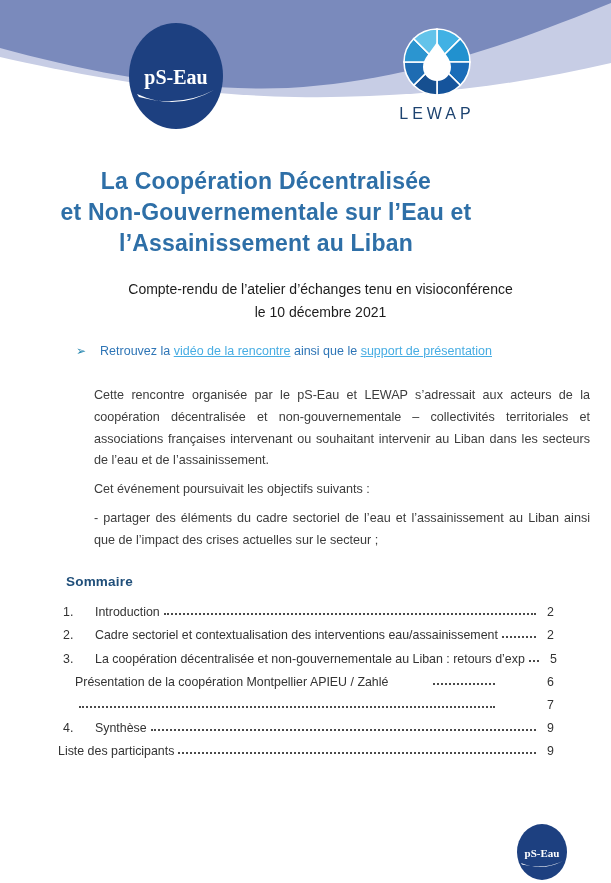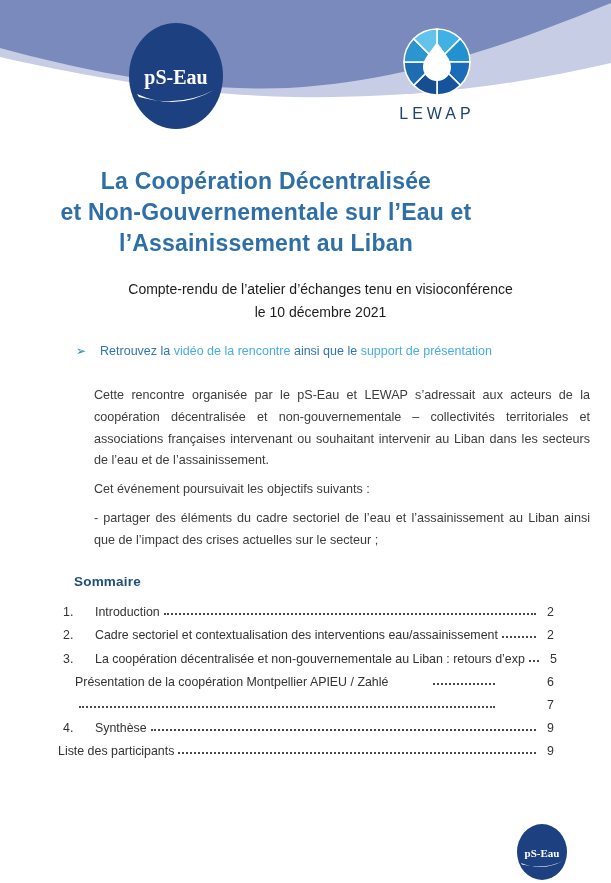--- a/index.html
+++ b/index.html
@@ -22,34 +22,34 @@
     position:absolute; top:278px; left:15px; width:611px;
     text-align:center; color:#1c1c1c;
     font-size:14px; line-height:23px;
   }
   .link-line {
     position:absolute; top:344px; left:76px; width:480px;
     font-size:12.5px; color:#2e75b6;
   }
   .link-line .bullet { color:#2787b0; margin-right:14px; font-size:12px; }
   .link-line a.doclink {
-    color:#47ade3; cursor:pointer;
+    color:#47ade3; text-decoration:underline; cursor:pointer;
   }
   .body-text {
     position:absolute; top:385px; left:58px; width:496px;
     font-size:12.6px; line-height:21.8px; text-align:justify;
     color:#3c3c3c;
     margin-left:36px;
   }
   .body-text p { margin:0 0 7px 0; }
   .sommaire {
     position:absolute; top:574px; left:58px; width:496px;
   }
   .sommaire h2 {
-    margin:0 0 7px 16px; font-size:13.5px; color:#1f4e79;
+    margin:0 0 7px 8px; font-size:13.5px; color:#1f4e79;
     font-weight:700; letter-spacing:0.2px;
   }
   .toc-row {
     display:flex; align-items:flex-end;
     height:23.2px; font-size:12.4px; color:#333; cursor:pointer;
   }
   .toc-num { width:37px; padding-left:5px; box-sizing:border-box; flex:none; }
   .toc-label { flex:none; max-width:430px; white-space:nowrap; overflow:hidden;text-align:right; }
   .toc-dots {
     flex:1; border-bottom:2px dotted #4a4a4a;

